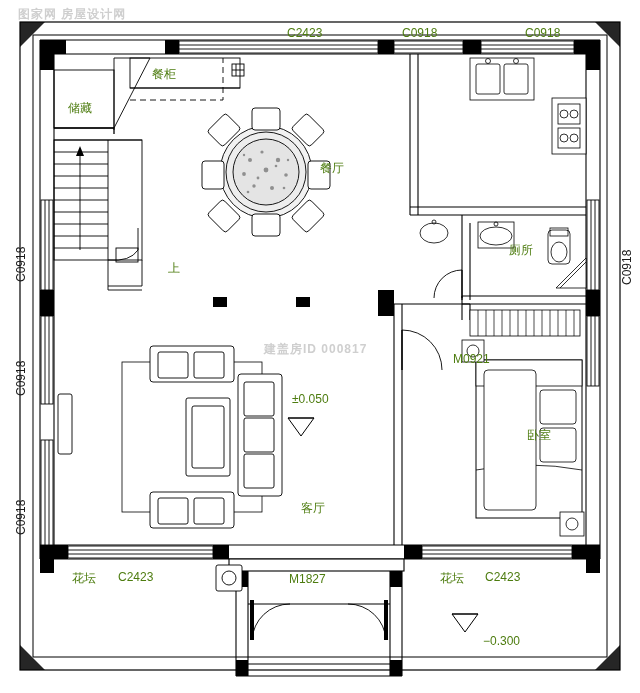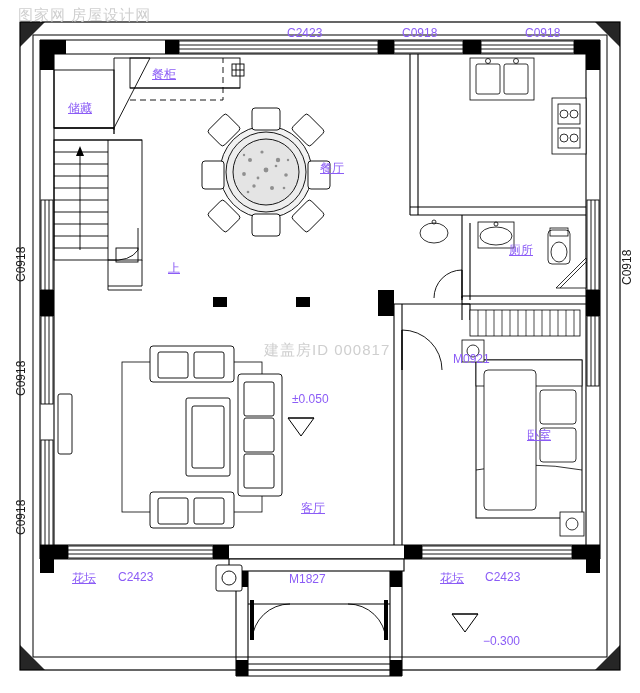--- a/index.html
+++ b/index.html
@@ -1,22 +1,22 @@
 <!DOCTYPE html>
 <html><head>
 <meta charset="utf-8">
 <style>
   html,body{margin:0;padding:0;background:#ffffff;}
   body{font-family:"Liberation Sans","DejaVu Sans",sans-serif;}
   #page{position:relative;width:640px;height:693px;background:#ffffff;overflow:hidden;}
-  .lbl{position:absolute;font-size:12px;color:#8b5cf6;white-space:nowrap;}
-  .lbl.cn{font-family:"DejaVu Sans","Liberation Sans",sans-serif;text-decoration:underline;}
+  .lbl{position:absolute;font-size:12px;color:#4d7c0f;white-space:nowrap;}
+  .lbl.cn{font-family:"DejaVu Sans","Liberation Sans",sans-serif;}
   .vlbl{position:absolute;font-size:12px;color:#1a1a1a;white-space:nowrap;
         transform-origin:left top;transform:rotate(-90deg);}
-  .wm{position:absolute;color:#cfcfcf;font-size:15px;letter-spacing:1px;white-space:nowrap;}
+  .wm{position:absolute;color:#cfcfcf;font-size:12px;letter-spacing:1px;white-space:nowrap;font-weight:bold;}
   svg{position:absolute;left:0;top:0;overflow:visible;}
 </style>
 </head>
 <body>
 
 <div id="page">
 
   <svg width="640" height="693">
     <g stroke="#000" fill="none" stroke-width="1">
 

